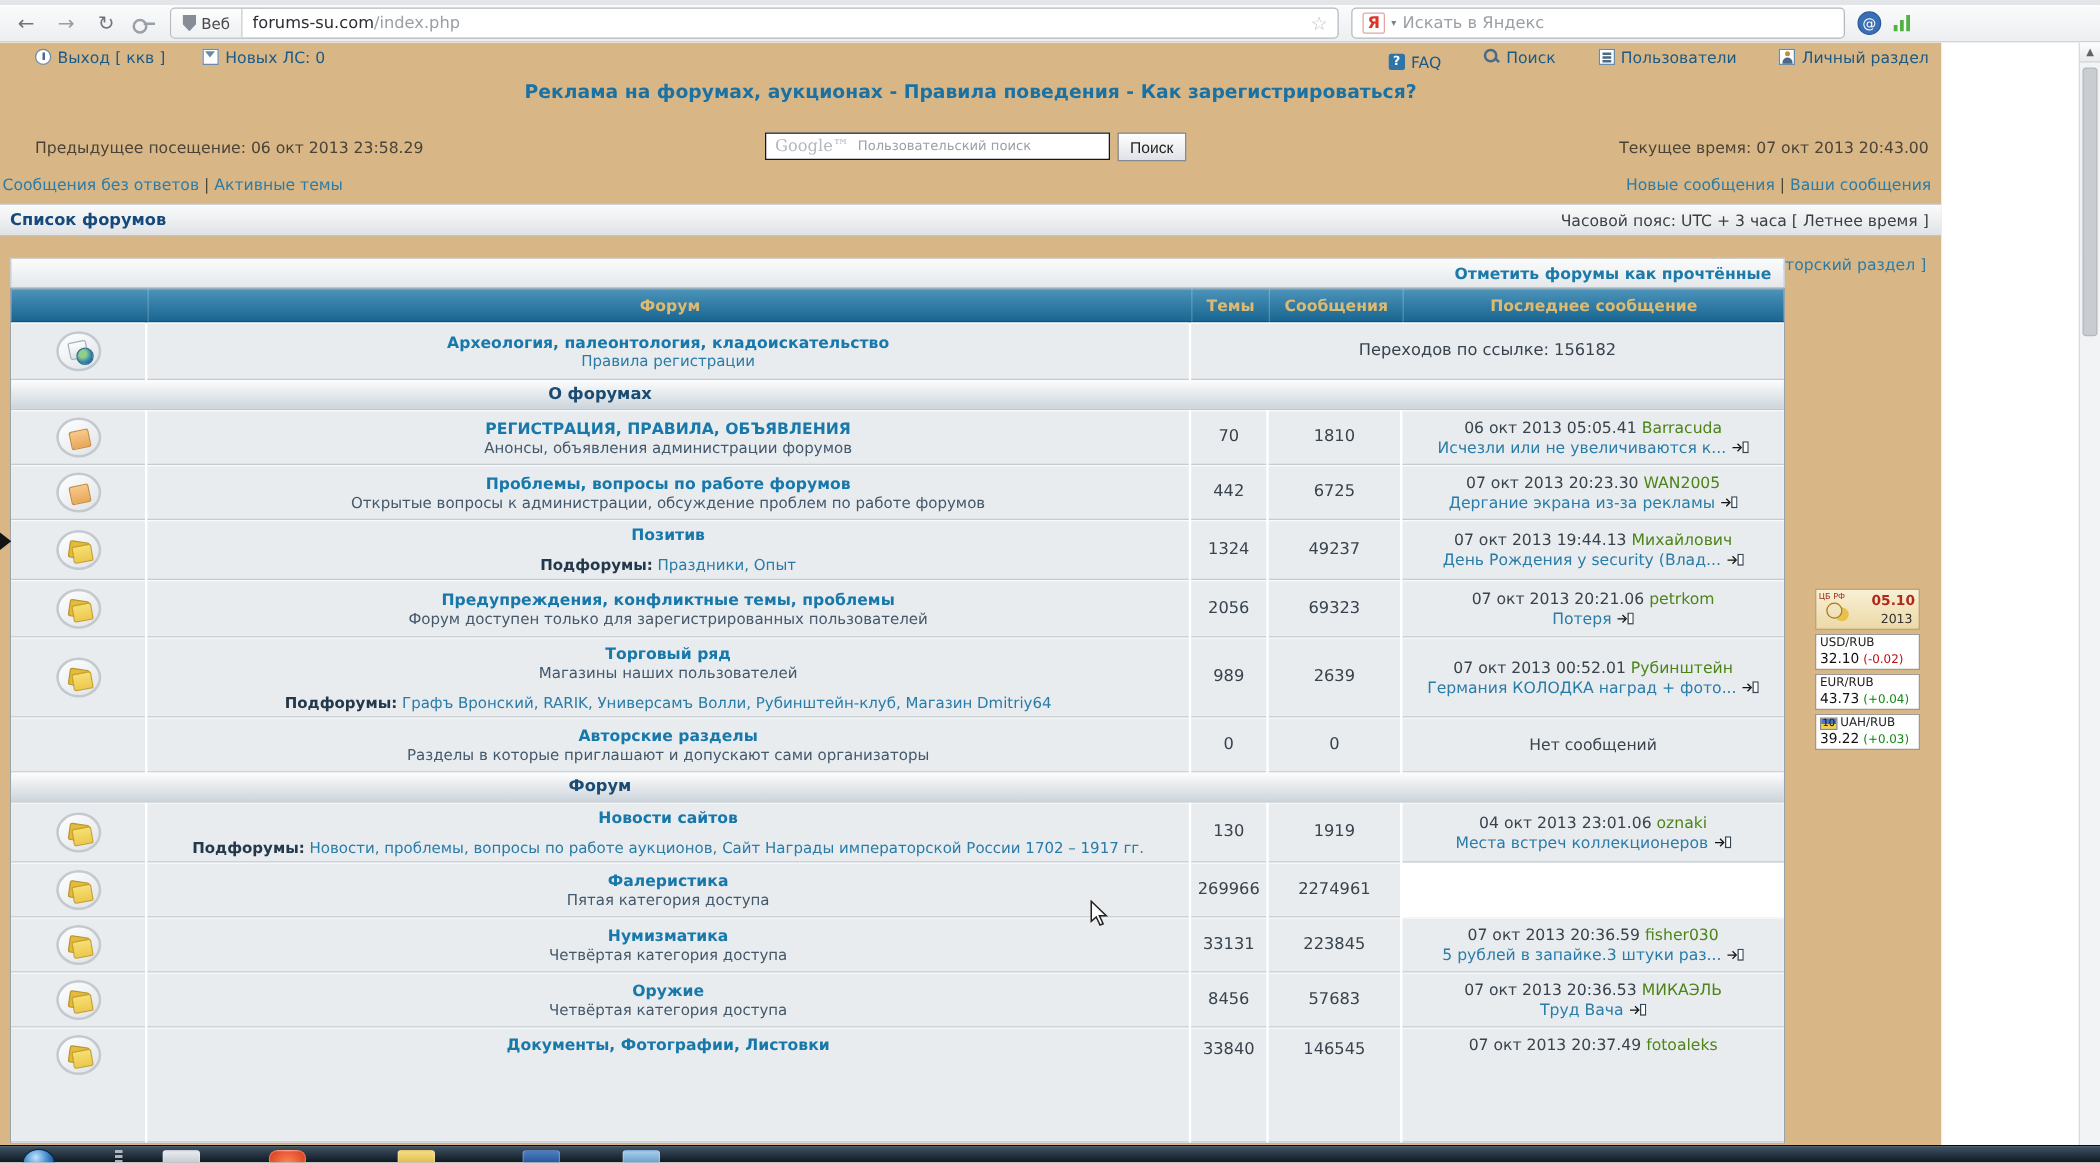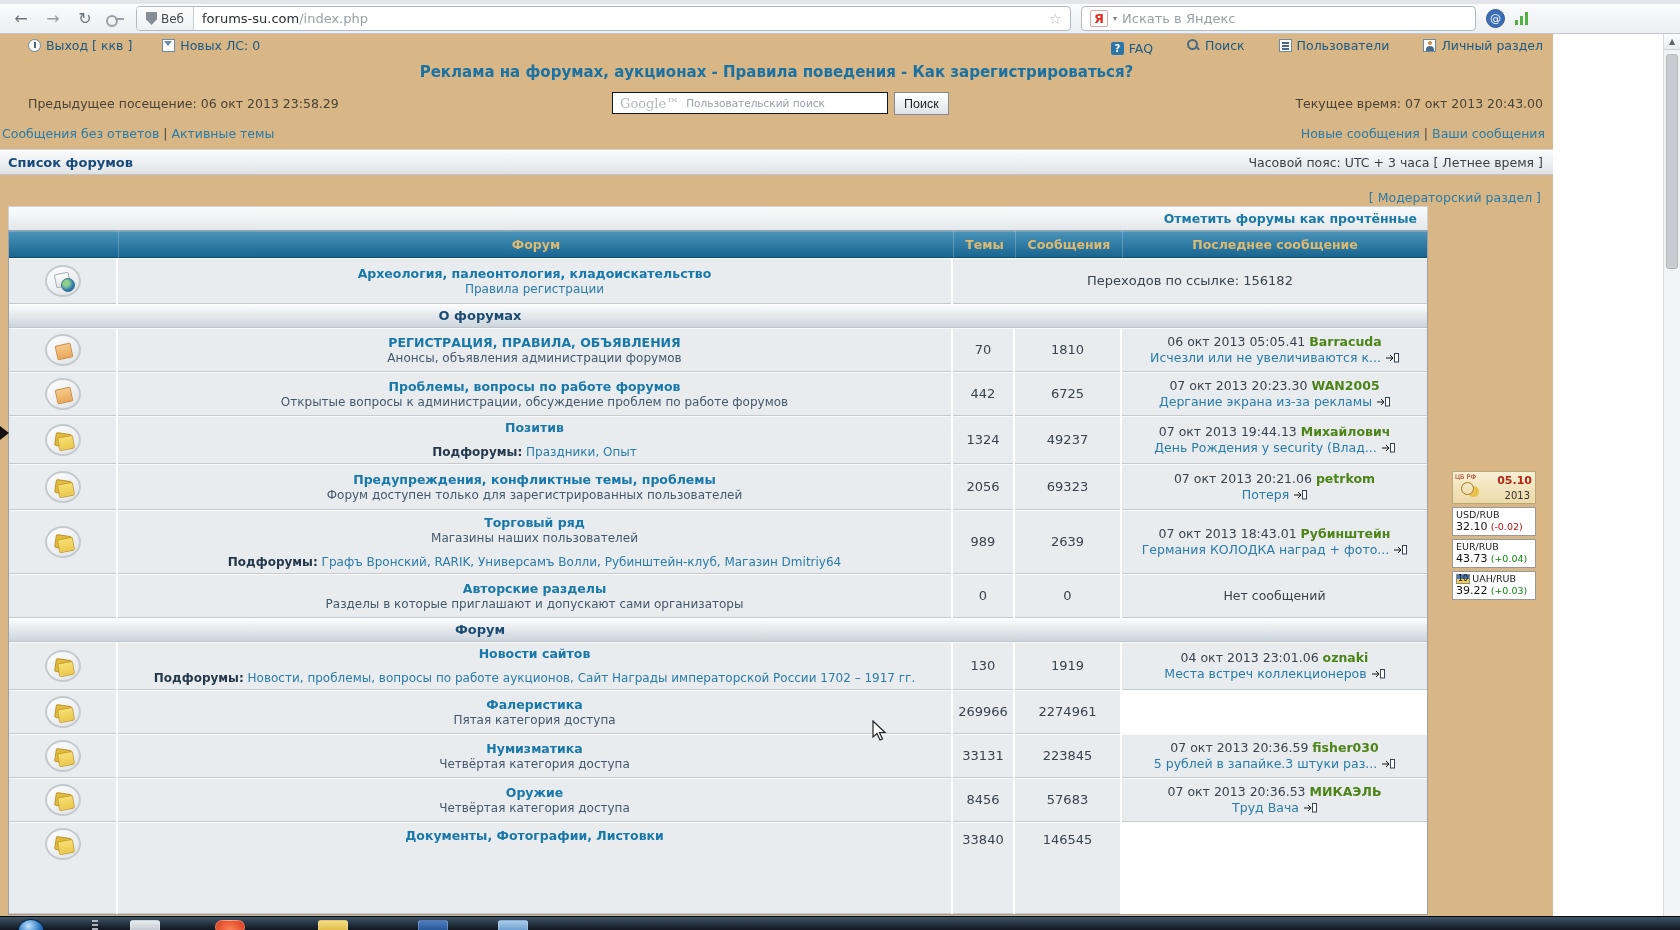--- a/index.html
+++ b/index.html
@@ -63,21 +63,21 @@
   .mi-search::before{ content:""; position:absolute; left:0; top:0; width:7px; height:7px; border:2px solid #4a6a88; border-radius:50%; }
   .mi-search::after{ content:""; position:absolute; left:8px; top:8px; width:5px; height:2px; background:#4a6a88; transform:rotate(45deg); }
   .mi-users{ border:1px solid #6a8aa5; background:#fff; }
   .mi-users::after{ content:""; position:absolute; left:2px; right:2px; top:2px; height:1.5px; background:#4a6a88; box-shadow:0 3px 0 #4a6a88, 0 6px 0 #4a6a88; }
   .mi-user{ border:1px solid #6a8aa5; background:#fff; }
   .mi-user::before{ content:""; position:absolute; left:4px; top:1px; width:4px; height:4px; border-radius:50%; background:#c98b3e; }
   .mi-user::after{ content:""; position:absolute; left:2px; top:6px; width:8px; height:5px; border-radius:4px 4px 0 0; background:#4a6a88; }
 
   .page-title{ text-align:center; color:#1a72a4; font-weight:bold; font-size:15px; margin-top:7px; }
 
-  .info-row{ position:relative; height:32px; margin-top:11px; color:#4a4338; font-size:12.5px; }
+  .info-row{ position:relative; height:32px; margin-top:24px; color:#4a4338; font-size:12.5px; }
   .prev-visit{ position:absolute; left:28px; top:4px; }
   .cur-time{ position:absolute; right:10px; top:4px; }
   .google-box{ position:absolute; left:612px; top:0; width:276px; height:22px; background:#fff; border:1px solid #0f172a; display:flex; align-items:center; padding:0 7px; gap:7px; }
   .g-logo{ color:#b4b8bf; font-family:"DejaVu Serif","Liberation Serif",serif; font-size:13px; }
   .g-ph{ color:#9aa0a8; font-size:10.5px; }
   .search-btn{ position:absolute; left:894px; top:0; height:23px; padding:0 9px; border:1px solid #848a91; background:linear-gradient(#ffffff,#dfe2e6); font-size:12.5px; color:#222; }
 
   .links-row{ display:flex; justify-content:space-between; color:#2a7ca8; font-size:12.5px; padding:2px 8px 4px 2px; }
   .sep{ color:#4a4338; }
 
@@ -106,21 +106,21 @@
   .t-cat{ height:24px; background:linear-gradient(#fdfdfd,#ccd5dc); border-bottom:1px solid #bfc5ca; position:relative; }
   .t-cat .lbl{ position:absolute; left:0; top:0; width:942px; text-align:center; line-height:24px; font-weight:bold; color:#1b4b72; font-size:13px; }
 
   .f-title{ color:#1878aa; font-weight:bold; font-size:12.5px; }
   .f-desc{ color:#44586b; font-size:12px; margin-top:1px; }
   .f-sub{ font-size:12px; margin-top:10px; }
   .f-sub .sl{ font-weight:bold; color:#23384a; }
   .f-sub .sf{ color:#2a7ca8; }
   .num{ color:#39434d; font-size:13px; }
   .lp1{ color:#39434d; font-size:12.5px; white-space:nowrap; }
-  .lp1 .usr{ color:#4c8418; font-weight:bold;margin-top:16px; }
+  .lp1 .usr{ color:#4c8418; font-weight:normal;margin-top:16px; }
   .lp2{ color:#2a7ca8; font-size:12.5px; margin-top:1px; white-space:nowrap; display:flex; align-items:center; gap:4px; justify-content:center; }
   .goto{ display:inline-flex; }
 
   .fic{ width:36px; height:32px; border:2px solid #c3c9cf; border-radius:50%; background:linear-gradient(145deg,#ffffff,#dfe3e7); position:relative; }
   .fic-tan::after{ content:""; position:absolute; left:9px; top:8px; width:14px; height:13px; background:linear-gradient(#f6c98a,#e8a85a); border:1px solid #c98b3e; border-radius:2px; transform:rotate(-12deg); }
   .fic-yellow::before{ content:""; position:absolute; left:8px; top:7px; width:14px; height:12px; background:#e3bb3e; border:1px solid #b8942a; border-radius:2px; transform:rotate(8deg); }
   .fic-yellow::after{ content:""; position:absolute; left:11px; top:10px; width:14px; height:12px; background:linear-gradient(#f7df74,#ecc94e); border:1px solid #c9a22e; border-radius:2px; transform:rotate(-10deg); }
   .fic-globe::before{ content:""; position:absolute; left:8px; top:6px; width:13px; height:12px; background:linear-gradient(#fdfdfd,#dfe3e7); border:1px solid #aab2b9; border-radius:2px; transform:rotate(-12deg); }
   .fic-globe::after{ content:""; position:absolute; right:4px; bottom:3px; width:12px; height:12px; border-radius:50%;
     background:radial-gradient(circle at 35% 35%, #8ed08a 25%, #2a7ab0 65%, #1c5a8a); border:1px solid #35708f; }
@@ -396,21 +396,21 @@
             <span class="f-desc">Магазины наших пользователей</span>
             <span class="f-sub"><span class="sl">Подфорумы:</span> <a class="sf">Графъ Вронский, RARIK, Универсамъ Волли, Рубинштейн-клуб, Магазин Dmitriy64</a></span>
           </div>
           <div class="cell rh64">
               <span class="num">989</span>
             </div>
           <div class="cell rh64">
               <span class="num">2639</span>
             </div>
           <div class="cell rh64">
-            <span class="lp1"><span>07 окт 2013 18:43.01</span> <span class="usr">Рубинштейн</span></span>
+            <span class="lp1"><span>07 окт 2013 00:52.01</span> <span class="usr">Рубинштейн</span></span>
             <span class="lp2">
                 <a>Германия КОЛОДКА наград + фото...</a>
                 <svg class="goto" width="14" height="10">
                   <path d="M1 5h6M5 2l3 3-3 3" stroke="#111" fill="none"></path>
                   <rect x="9.5" y="0.5" width="4" height="8.5" fill="#fff" stroke="#345"></rect>
                 </svg>
               </span>
           </div>
         </div>
 
@@ -535,20 +535,23 @@
             </div>
           <div class="cell rh90" style="justify-content:flex-start; padding-top:6px;align-items:center;">
             <a class="f-title">Документы, Фотографии, Листовки</a>
           </div>
           <div class="cell rh90" style="justify-content:flex-start; padding-top:10px;">
               <span class="num">33840</span>
             </div>
           <div class="cell rh90" style="justify-content:flex-start; padding-top:10px;">
               <span class="num">146545</span>
             </div>
+          <div class="cell rh90" style="justify-content:flex-start; padding-top:6px;">
+            <span class="lp1"><span>07 окт 2013 20:37.49</span> <span class="usr">fotoaleks</span></span>
+          </div>
         </div>
 
       </div>
     </div>
 
     <div class="left-mark"></div>
   </div>
 
   <div class="cw">
     <div class="cw-head">

